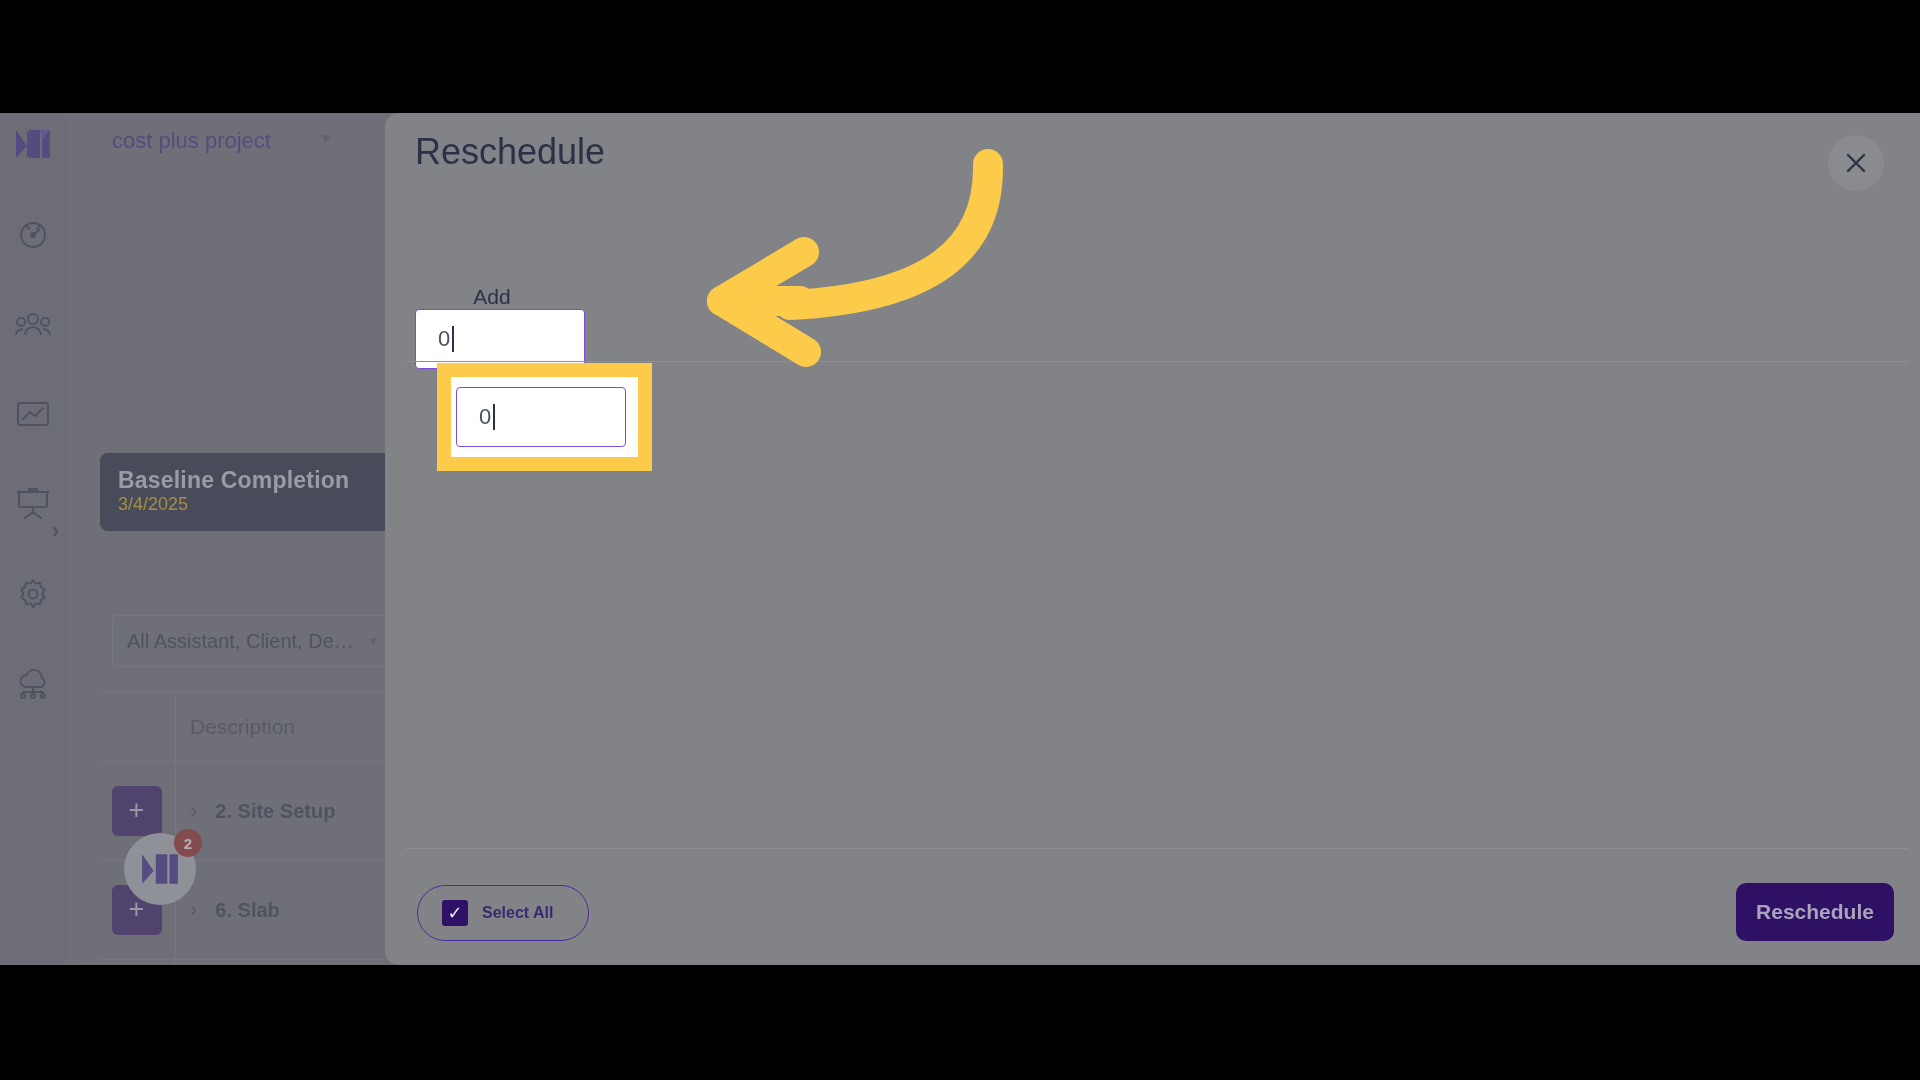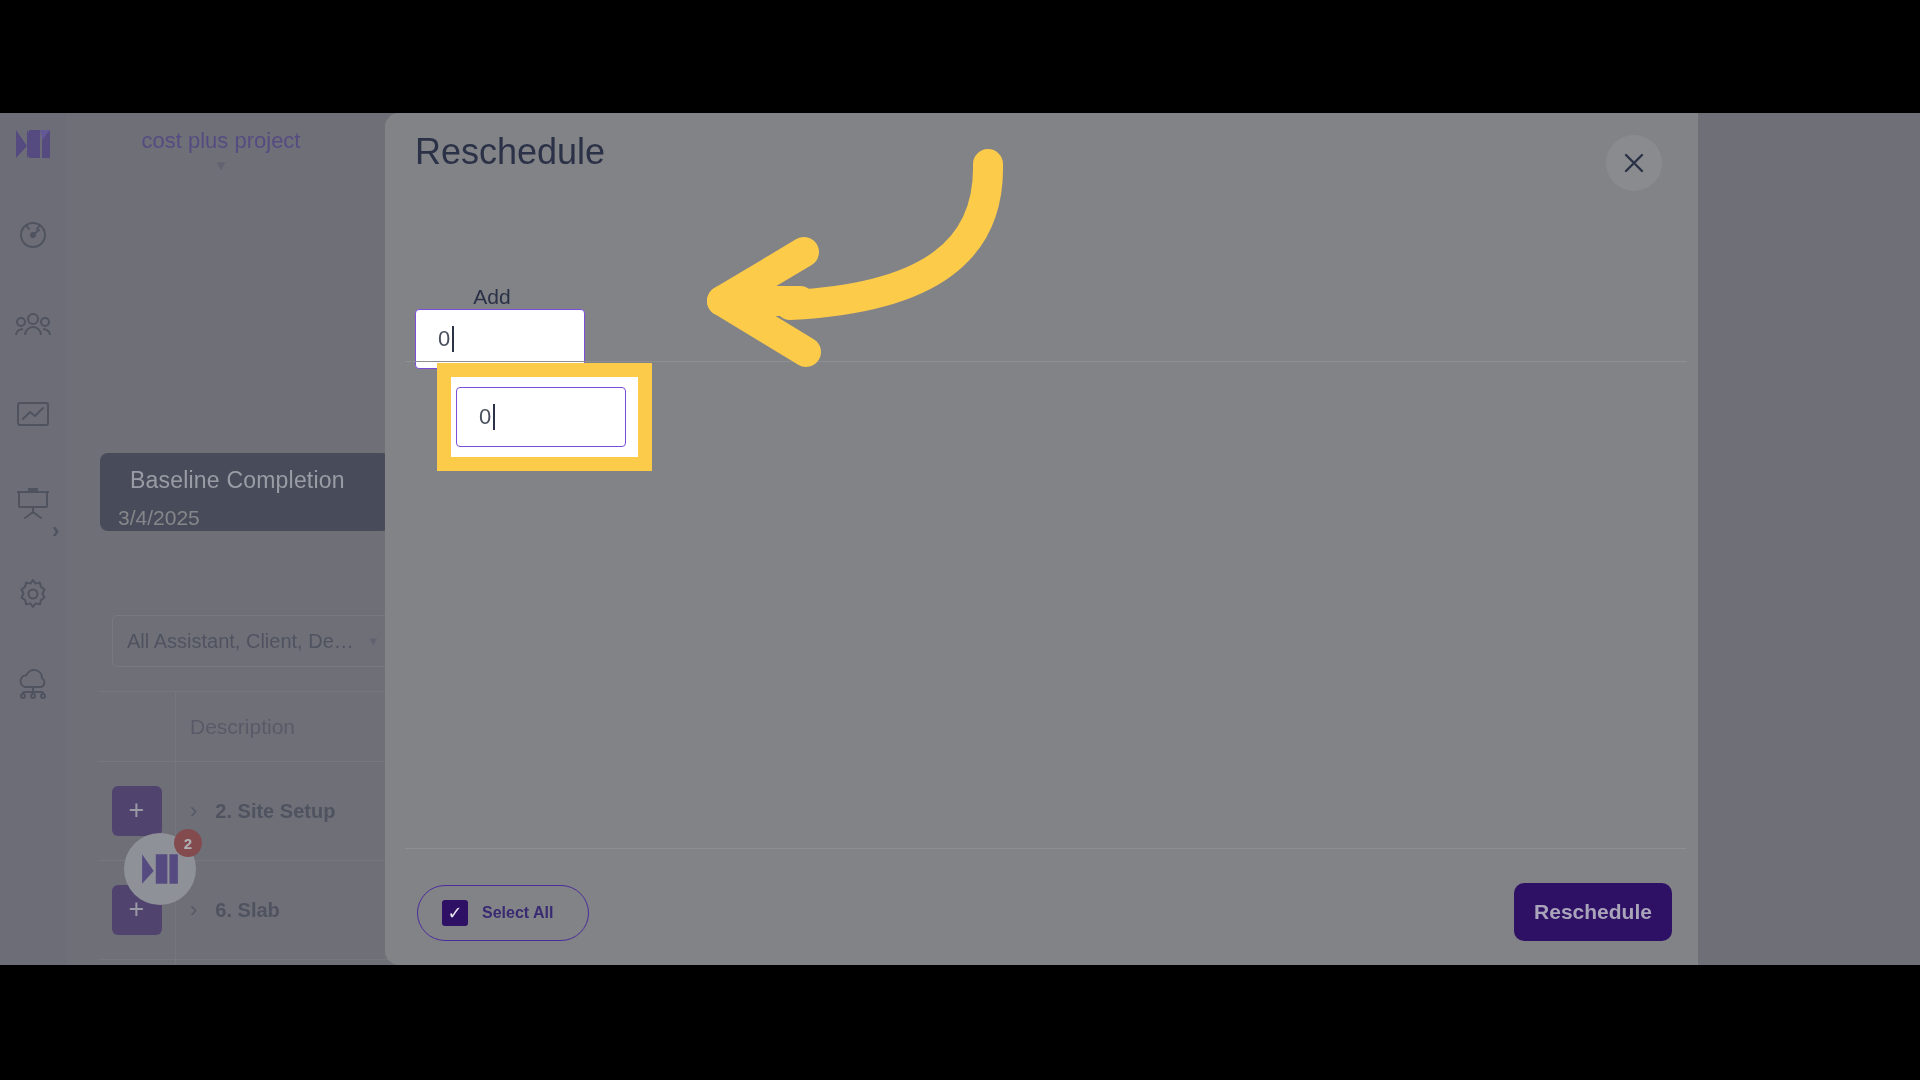--- a/index.html
+++ b/index.html
@@ -48,43 +48,42 @@
   .side-icon svg { display: block; }
 
   .content {
     position: absolute; left: 66px; top: 0;
     right: 0; bottom: 0;
   }
 
   .proj-select {
     position: absolute; left: 30px; top: 15px;
     width: 250px; height: 48px;
-    display: flex; align-items: center; justify-content: space-between;
+    display: flex; align-items: flex-start; justify-content: space-between;
     padding: 0 16px;
     color: #3a1f8f;
     font-size: 22px;
-    flex-direction: column;
   }
   .proj-select .chev { color: #53556a; font-size: 17px; }
 
   .expander-arrow {
     position: absolute; left: -14px; top: 405px;
     color: #2b3146; font-size: 22px; font-weight: 700;
   }
 
   .baseline-card {
     position: absolute; left: 34px; top: 340px;
     width: 290px; height: 78px;
     background: #1b2135;
     border-radius: 8px;
     padding: 14px 18px;
     color: #cfd3dd;
   }
-  .baseline-card .bc-title { font-size: 23px; font-weight: 400; letter-spacing: .2px; margin-left: 12px; }
-  .baseline-card .bc-date { font-size: 21px; margin-top: 12px; color: #a3a3a3; }
+  .baseline-card .bc-title { font-size: 23px; font-weight: 700; letter-spacing: .2px; }
+  .baseline-card .bc-date { font-size: 18px; margin-top: 0; color: #eab308; }
 
   .filter-select {
     position: absolute; left: 46px; top: 502px;
     width: 280px; height: 52px;
     border: 1px solid #86878f;
     border-radius: 5px;
     display: flex; align-items: center; justify-content: space-between;
     padding: 0 14px;
     color: #2b3146; font-size: 20px;
     white-space: nowrap; overflow: hidden;
@@ -141,21 +140,21 @@
   
   #scrim {
     position: absolute; inset: 0;
     background: rgba(110,111,118,.55);
   }
 
   
   #modal {
     position: absolute;
     left: 385px; top: 0;
-    width: 1313px; height: 852px;
+    width: 1535px; height: 852px;
     background: #828387;
     border-top-left-radius: 14px;
     border-bottom-left-radius: 14px;
   }
   .modal-title {
     position: absolute; left: 30px; top: 18px;
     font-size: 36px; color: #2b3146;
   }
   .modal-close {
     position: absolute; right: 36px; top: 22px;

